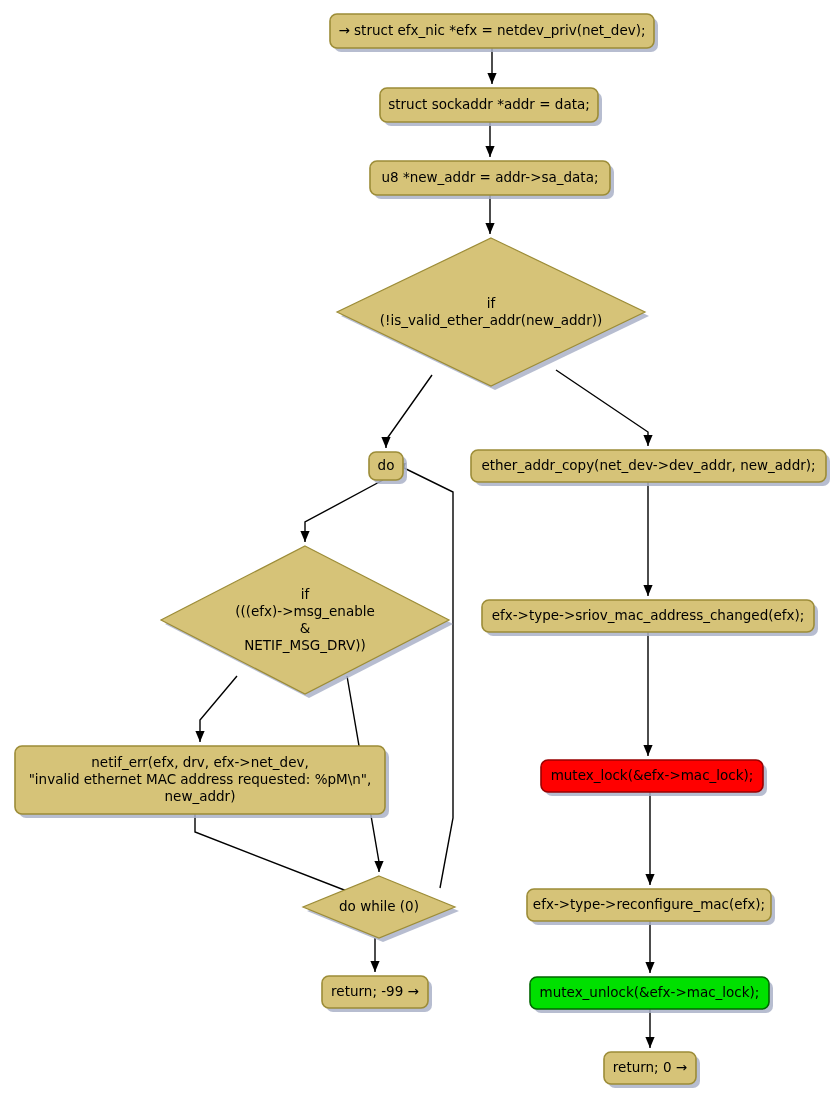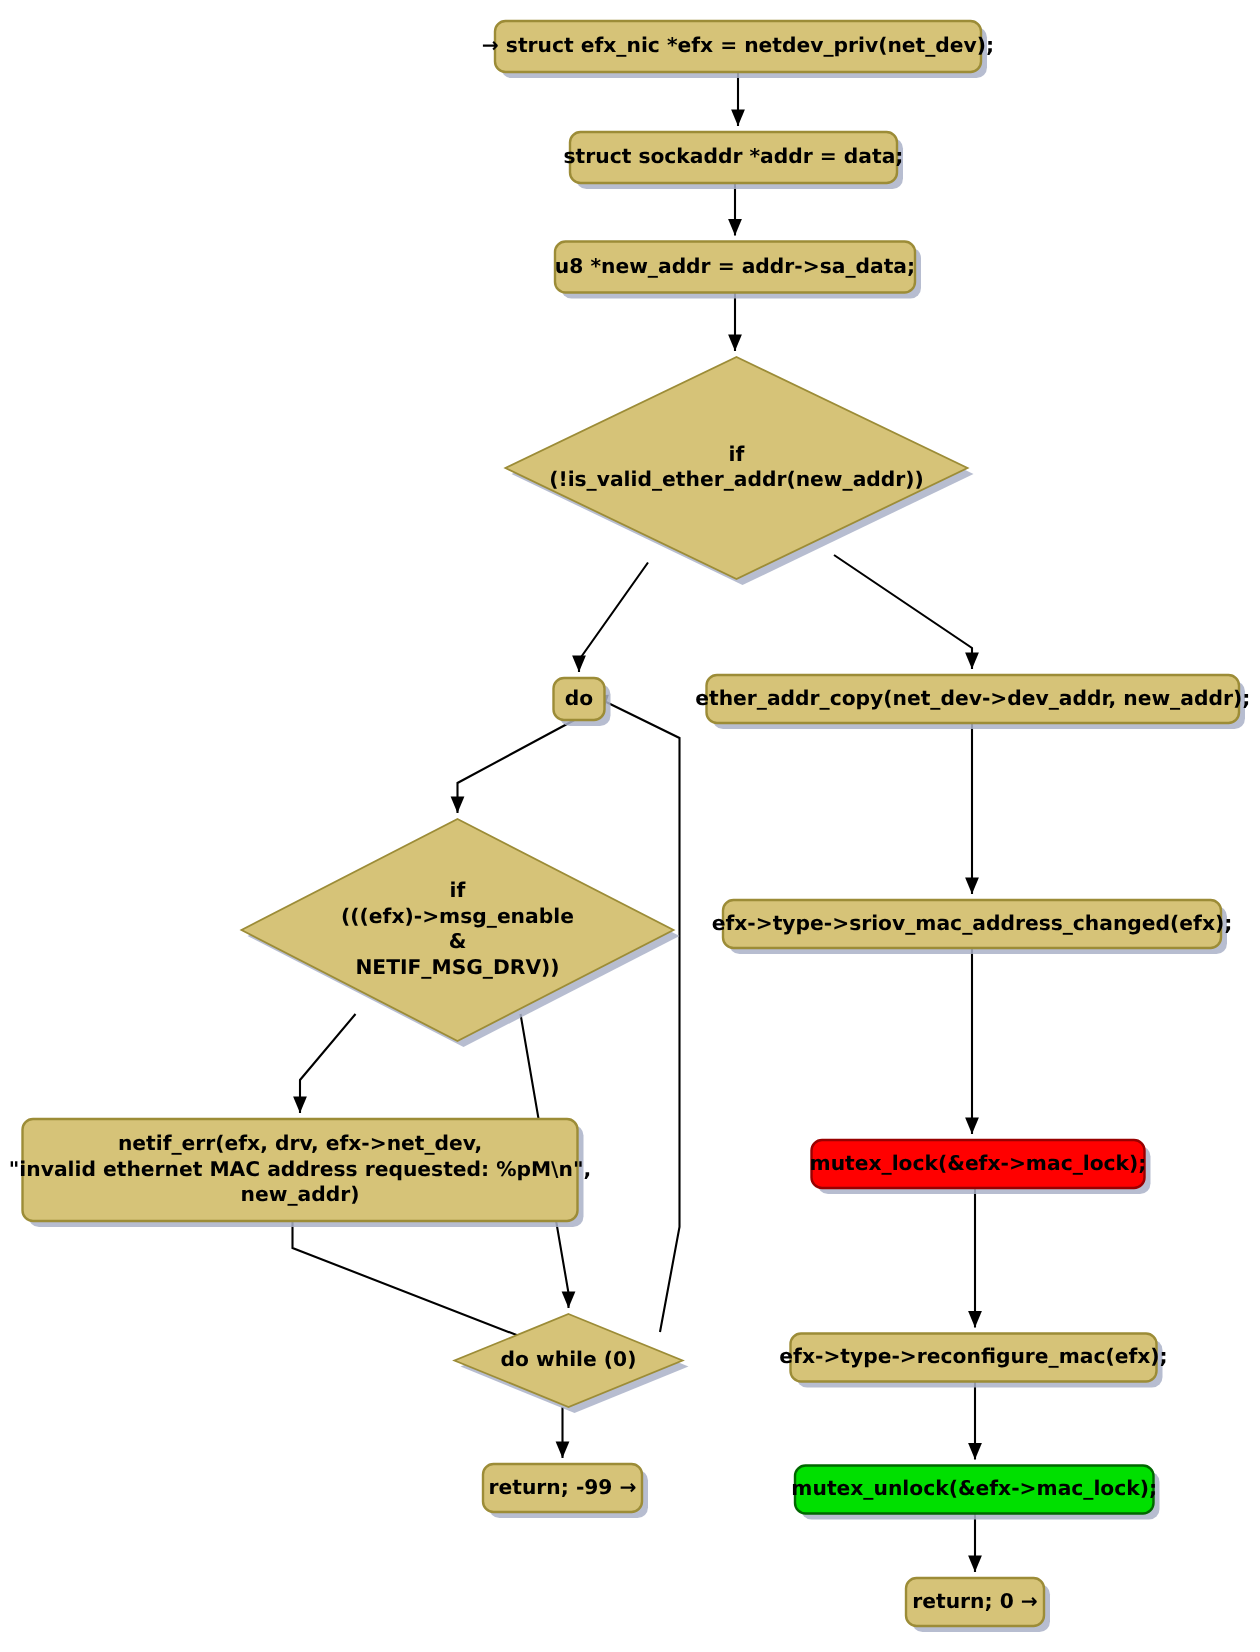--- a/index.html
+++ b/index.html
@@ -10,21 +10,20 @@
   body {
     width: 840px;
     height: 1101px;
     font-family: "DejaVu Sans", sans-serif;
     overflow: hidden;
   }
   #flow-root {
     position: relative;
     width: 840px;
     height: 1101px;
-    font-weight: bold;
   }
   svg#flowchart {
     display: block;
     width: 840px;
     height: 1101px;
   }
   .node-text {
     font-family: "DejaVu Sans", sans-serif;
     font-size: 13.5px;
     fill: #000000;

